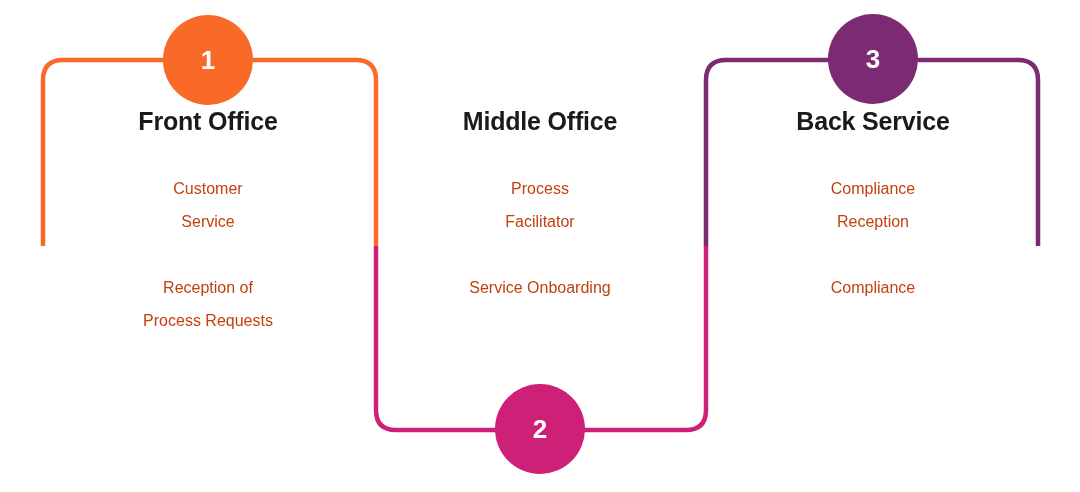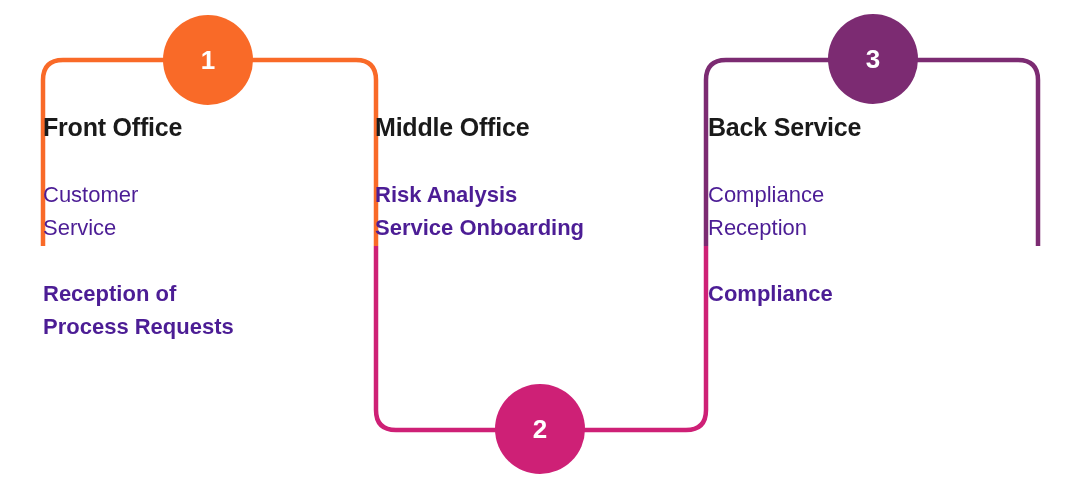--- a/index.html
+++ b/index.html
@@ -20,45 +20,46 @@
   }
   #bracket-layer {
     position: absolute;
     left: 0;
     top: 0;
     width: 1080px;
     height: 492px;
   }
   .column {
     position: absolute;
-    top: 112px;
+    top: 106px;
     width: 330px;
+    text-align: center;
   }
   .col-front  { left: 43px; }
   .col-middle { left: 375px; }
   .col-back   { left: 708px; }
 
   .col-title {
     font-size: 25px;
     font-weight: bold;
     color: #1a1a1a;
     letter-spacing: -0.2px;
     line-height: 30px;
     margin: 0 0 36px 0;
     white-space: nowrap;
   }
   .col-block {
-    font-size: 22px;
+    font-size: 16px;
     font-weight: 400;
-    color: #4c1d95;
+    color: #c2410c;
     line-height: 33px;
     margin: 0 0 33px 0;
     white-space: nowrap;
   }
-  .col-block:last-child { margin-bottom: 0; font-weight: bold; }
+  .col-block:last-child { margin-bottom: 0; }
 
   .node-circle {
     position: absolute;
     width: 90px;
     height: 90px;
     border-radius: 50%;
     display: flex;
     align-items: center;
     justify-content: center;
     color: #ffffff;
@@ -103,21 +104,24 @@
     </div>
     <div class="col-block">
       <div>Reception of</div>
       <div>Process Requests</div>
     </div>
   </div>
 
   <div class="column col-middle">
     <div class="col-title">Middle Office</div>
     <div class="col-block">
-      <div>Risk Analysis</div>
+      <div>Process</div>
+      <div>Facilitator</div>
+    </div>
+    <div class="col-block">
       <div>Service Onboarding</div>
     </div>
   </div>
 
   <div class="column col-back">
     <div class="col-title">Back Service</div>
     <div class="col-block">
       <div>Compliance</div>
       <div>Reception</div>
     </div>

